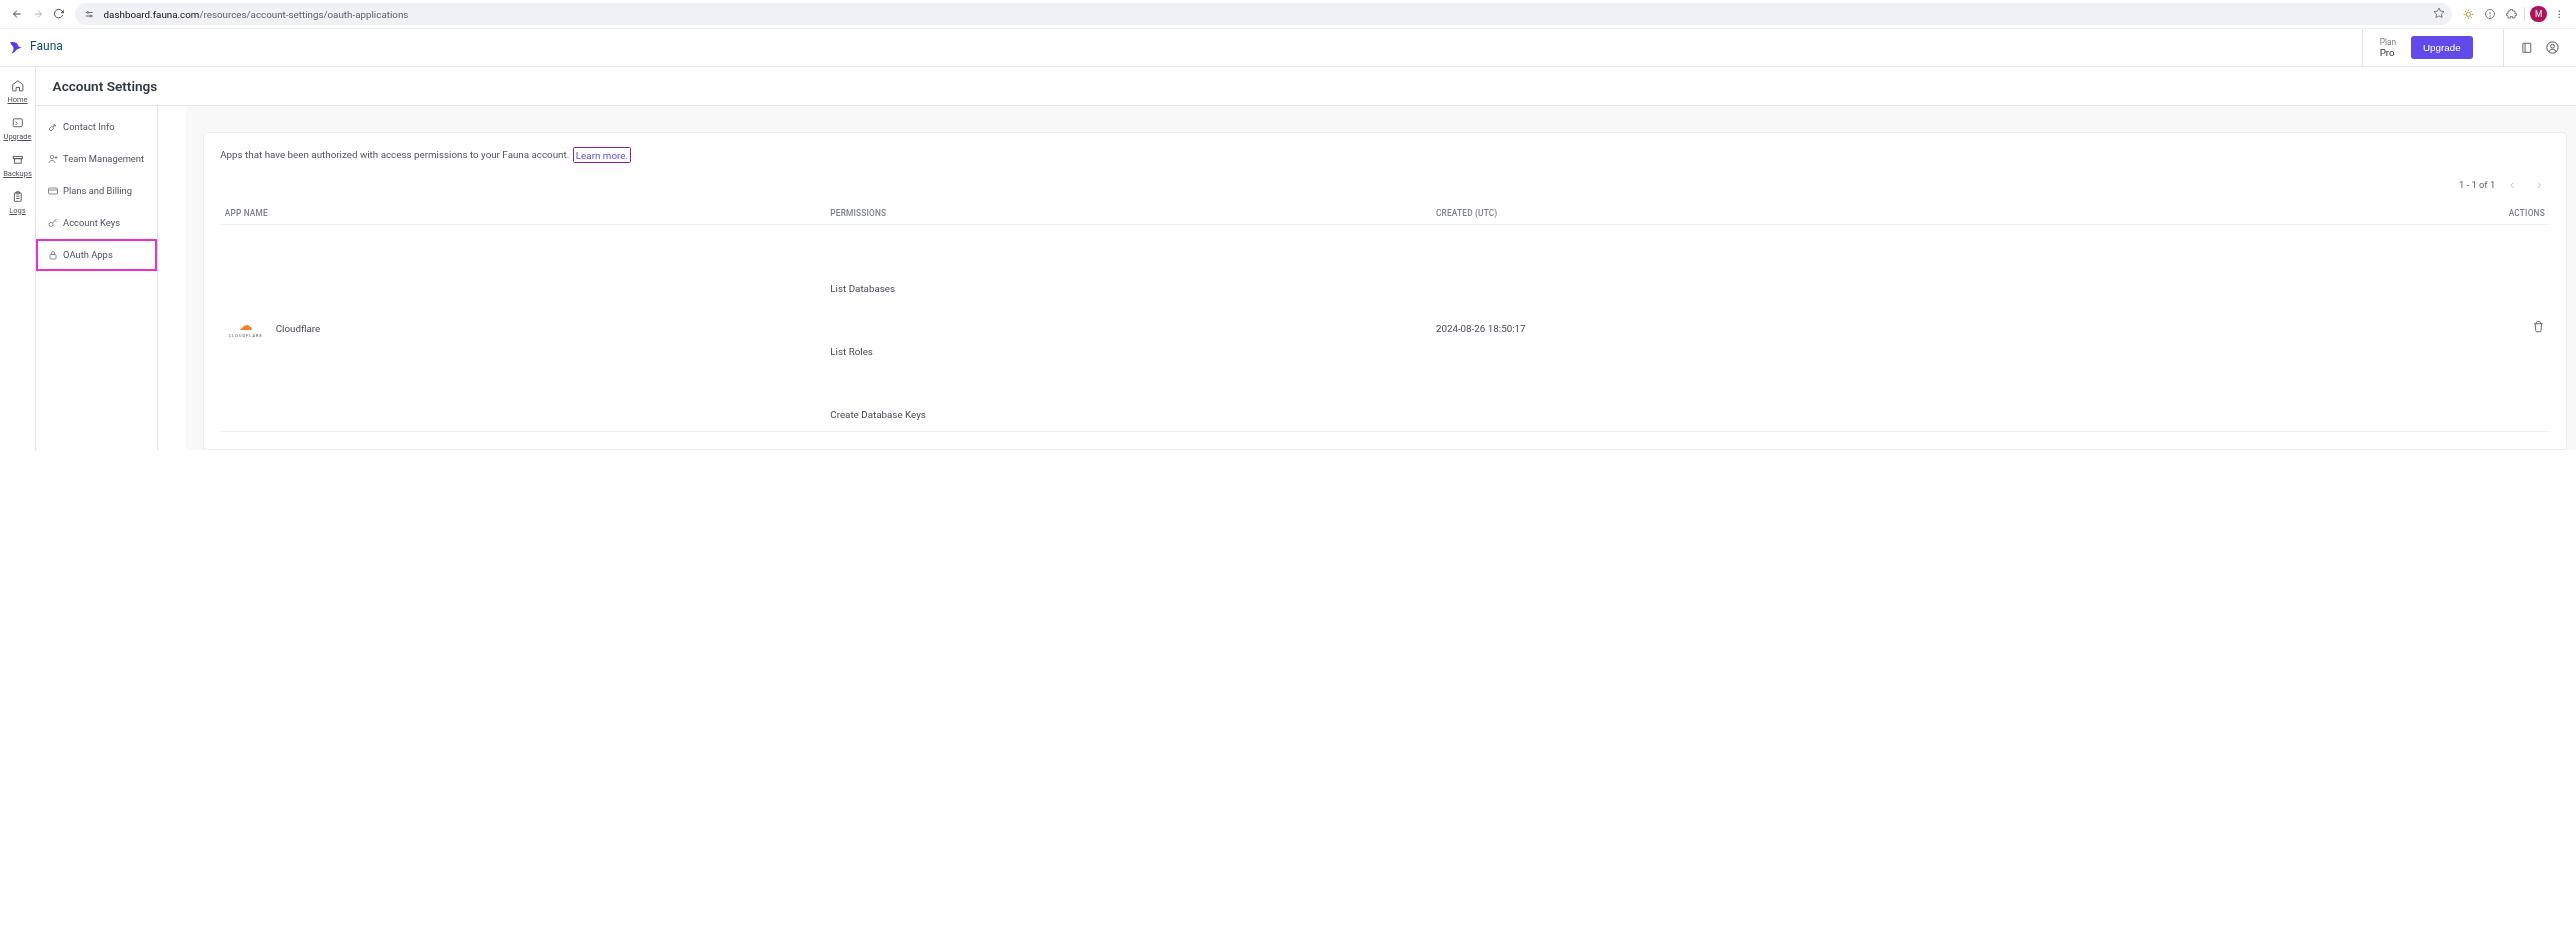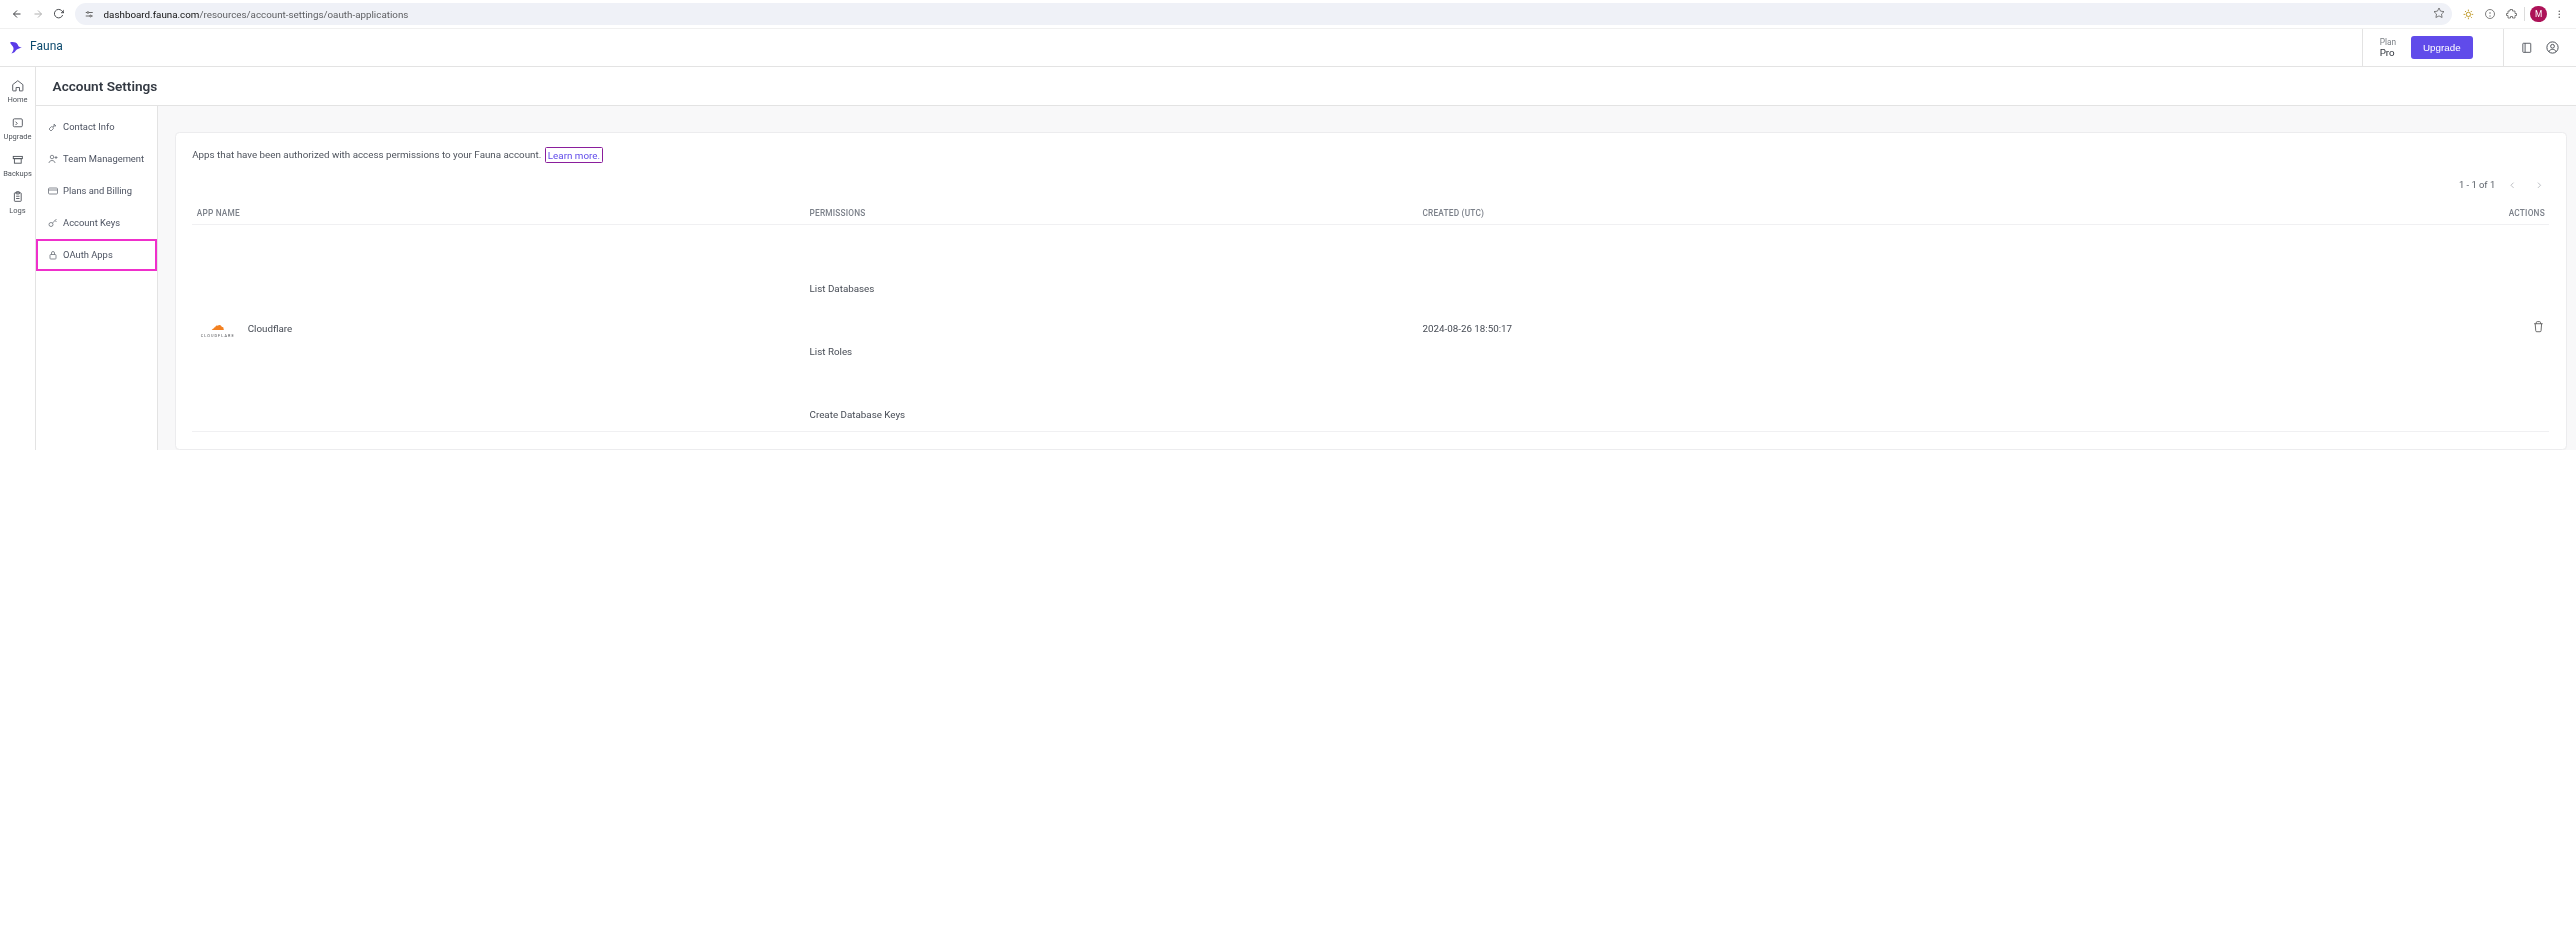--- a/index.html
+++ b/index.html
@@ -115,35 +115,35 @@
     .rail {
       width:36px;
       border-right:0.8px solid #E3E3E3;
       display:flex;flex-direction:column;align-items:center;
       padding-top:6px;
     }
     .rail-item {
       width:100%;
       display:flex;flex-direction:column;align-items:center;justify-content:center;
       font-size:7.5px;color:#4e535a;
-      padding:6px 0;cursor:pointer;
+      padding:6px 0;cursor:pointer;text-decoration:underline;
     }
     .rail-item svg{margin-bottom:2.3px;}
     .content {
       flex:1;display:flex;flex-direction:column;
     }
     .page-title-bar {
       height:39px;border-bottom:0.8px solid #E3E3E3;
       display:flex;align-items:center;padding:0 16.6px;
     }
     .page-title {
       font-size:13.6px;font-weight:600;color:#333942;
     }
     .subgrid {
-      flex:1;display:flex;
+      flex:1;display:flex;gap:28px;
     }
     .subnav {
       width:122px;border-right:0.8px solid #E3E3E3;background:#fff;
       padding-top:4.5px;
     }
     .subnav-item {
       display:flex;align-items:center;
       height:32px;padding:0 10.5px;
       font-size:9.4px;color:#4c5260;cursor:pointer;
     }

